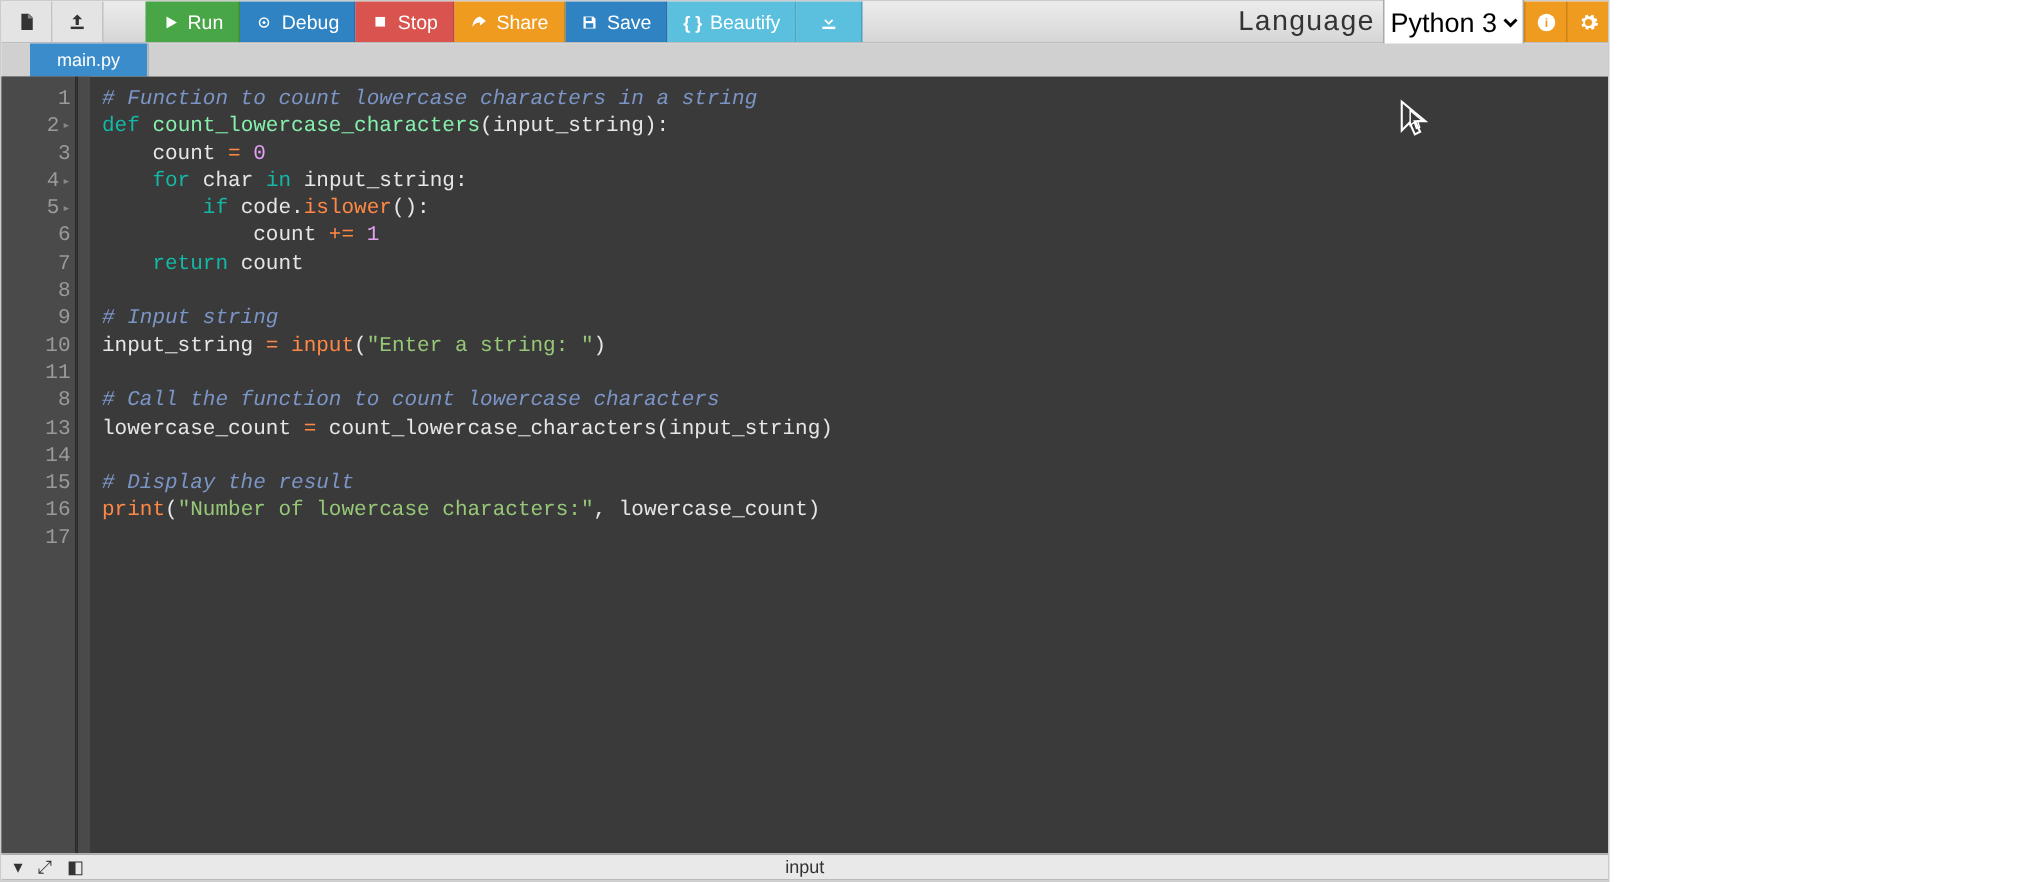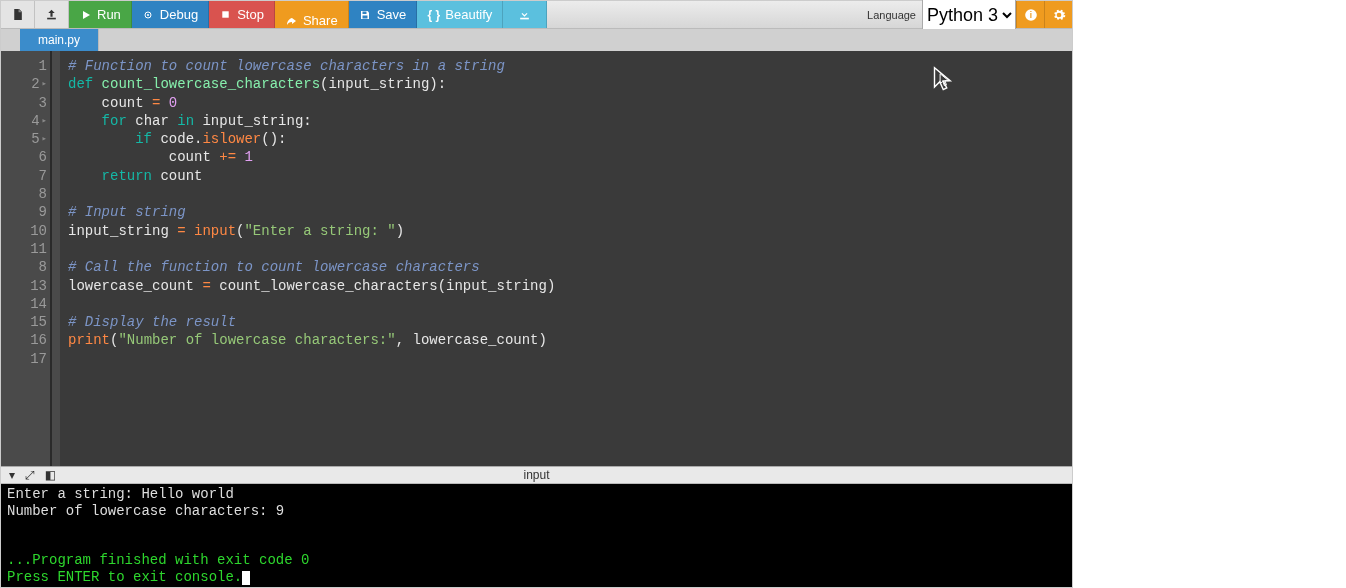--- a/index.html
+++ b/index.html
@@ -31,27 +31,27 @@
     display: flex;
     align-items: center;
     gap: 5px;
     padding: 0 10px;
     border-right: 1px solid rgba(0,0,0,0.15);
     cursor: pointer;
     white-space: nowrap;
   }
   .tbtn .ico { width: 13px; height: 13px; display:inline-flex; align-items:center; justify-content:center;}
   .tbtn.gray { background: #e4e4e4; color:#333; }
-  .tbtn.green { background:#49a646; }
+  .tbtn.green { background:#49a646;margin-left:28px; }
   .tbtn.blue  { background:#2f83c2; }
   .tbtn.red   { background:#d9534f; }
-  .tbtn.orange{ background:#ef9b1f;align-items:flex-end; }
+  .tbtn.orange{ background:#ef9b1f; }
   .tbtn.lblue { background:#5bc0de; }
   .toolbar .spacer { flex:1; }
-  .lang-label { color:#333; display:flex; align-items:center; padding:0 6px; font-size:11px;}
+  .lang-label { color:#333; display:flex; align-items:center; padding:0 6px; font-size:19px;font-family:Liberation Mono, monospace;}
   select.lang {
     height: 32px; align-self:center; margin-right:0;
     font-size:18px; border:1px solid #aaa; background:#fff;
   }
   .sqbtn {
     width: 28px;
     display:flex; align-items:center; justify-content:center;
     background:#ef9b1f; cursor:pointer;
     border-left:1px solid rgba(0,0,0,0.15);
   }
@@ -305,20 +305,14 @@
 
   <div class="console-bar">
     <div class="cicons">
       <span>▾</span>
       <span>⤢</span>
       <span>◧</span>
     </div>
     <div class="title">input</div>
   </div>
 
-  <div class="console"><span>Enter a string: Hello world</span>
-<span>Number of lowercase characters: 9</span>
-<span></span>
-<span></span>
-<span class="green">...Program finished with exit code 0</span>
-<span class="green">Press ENTER to exit console.</span><span class="cursor-block"></span></div>
 
 </div>
 
 </body></html>

